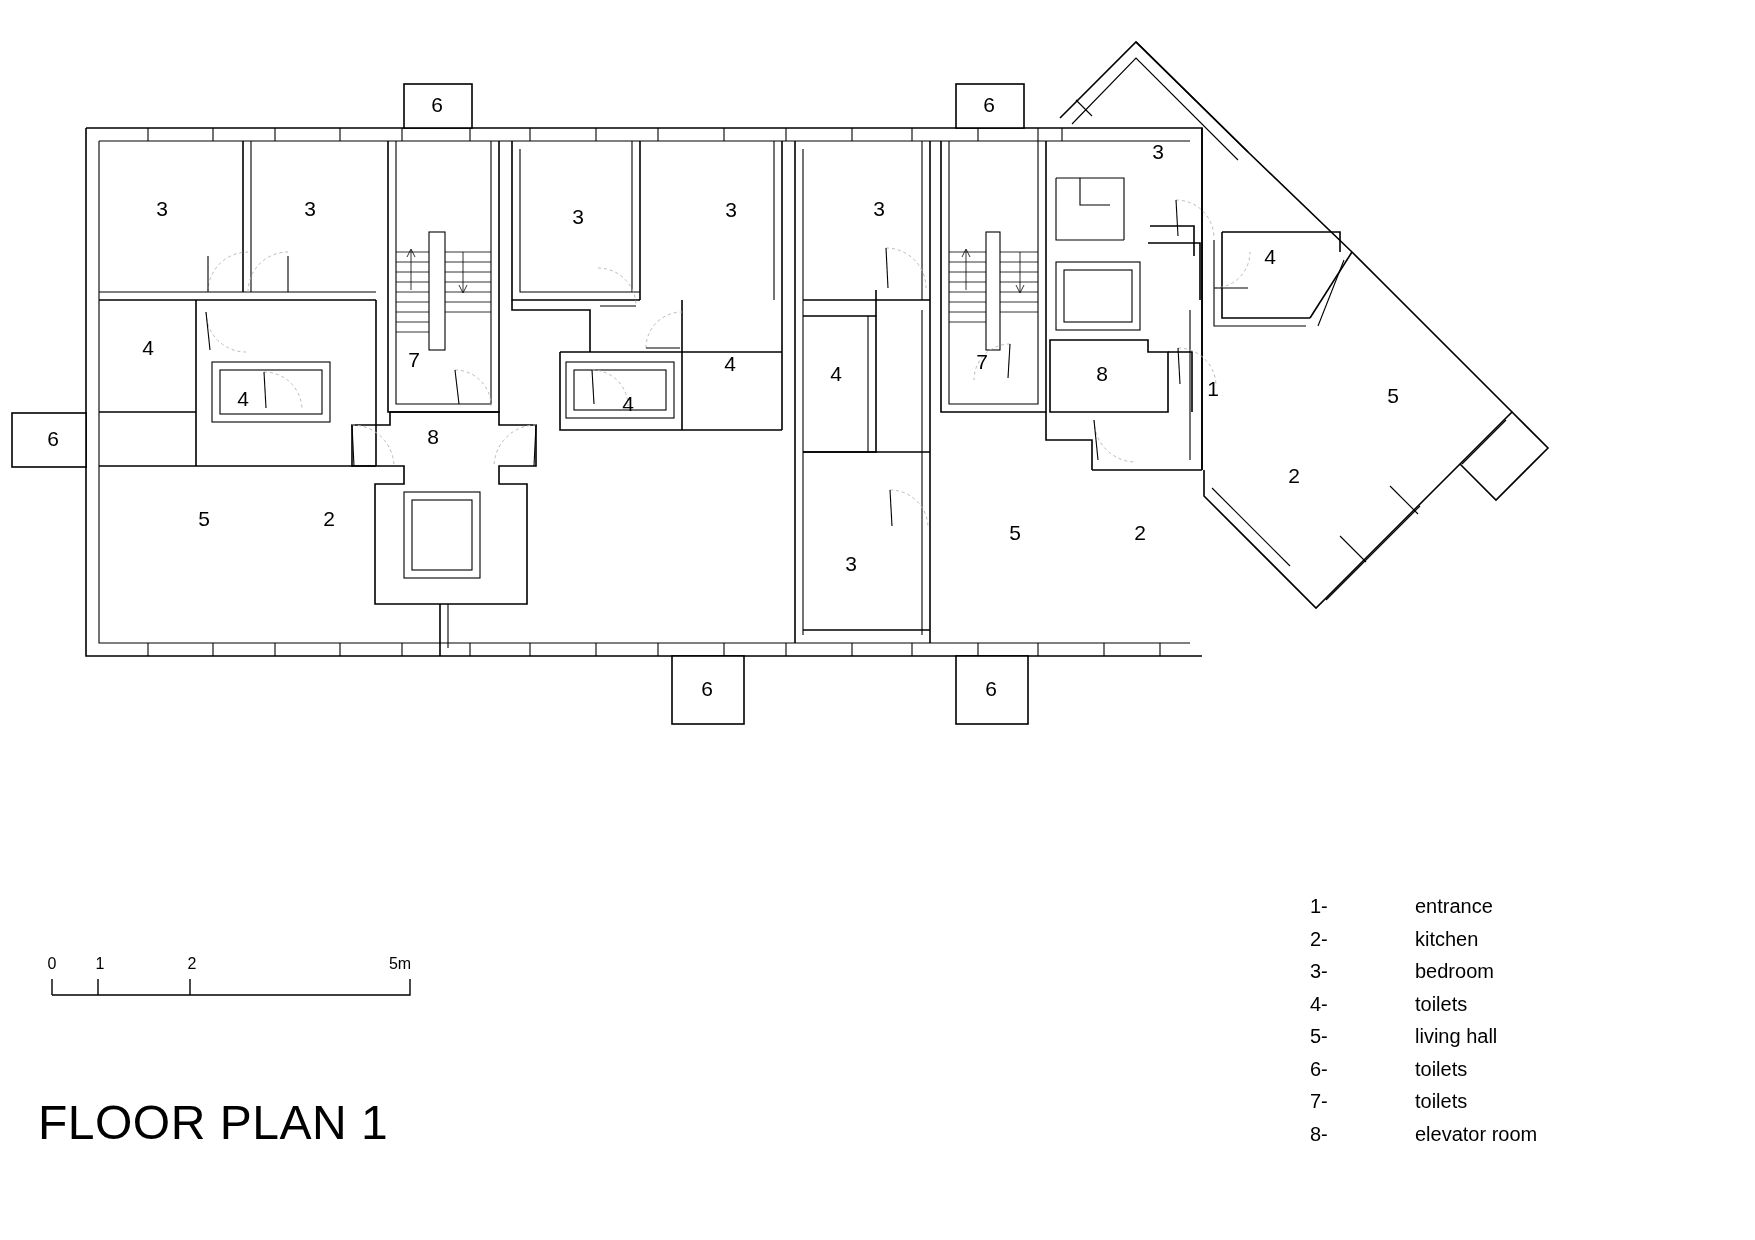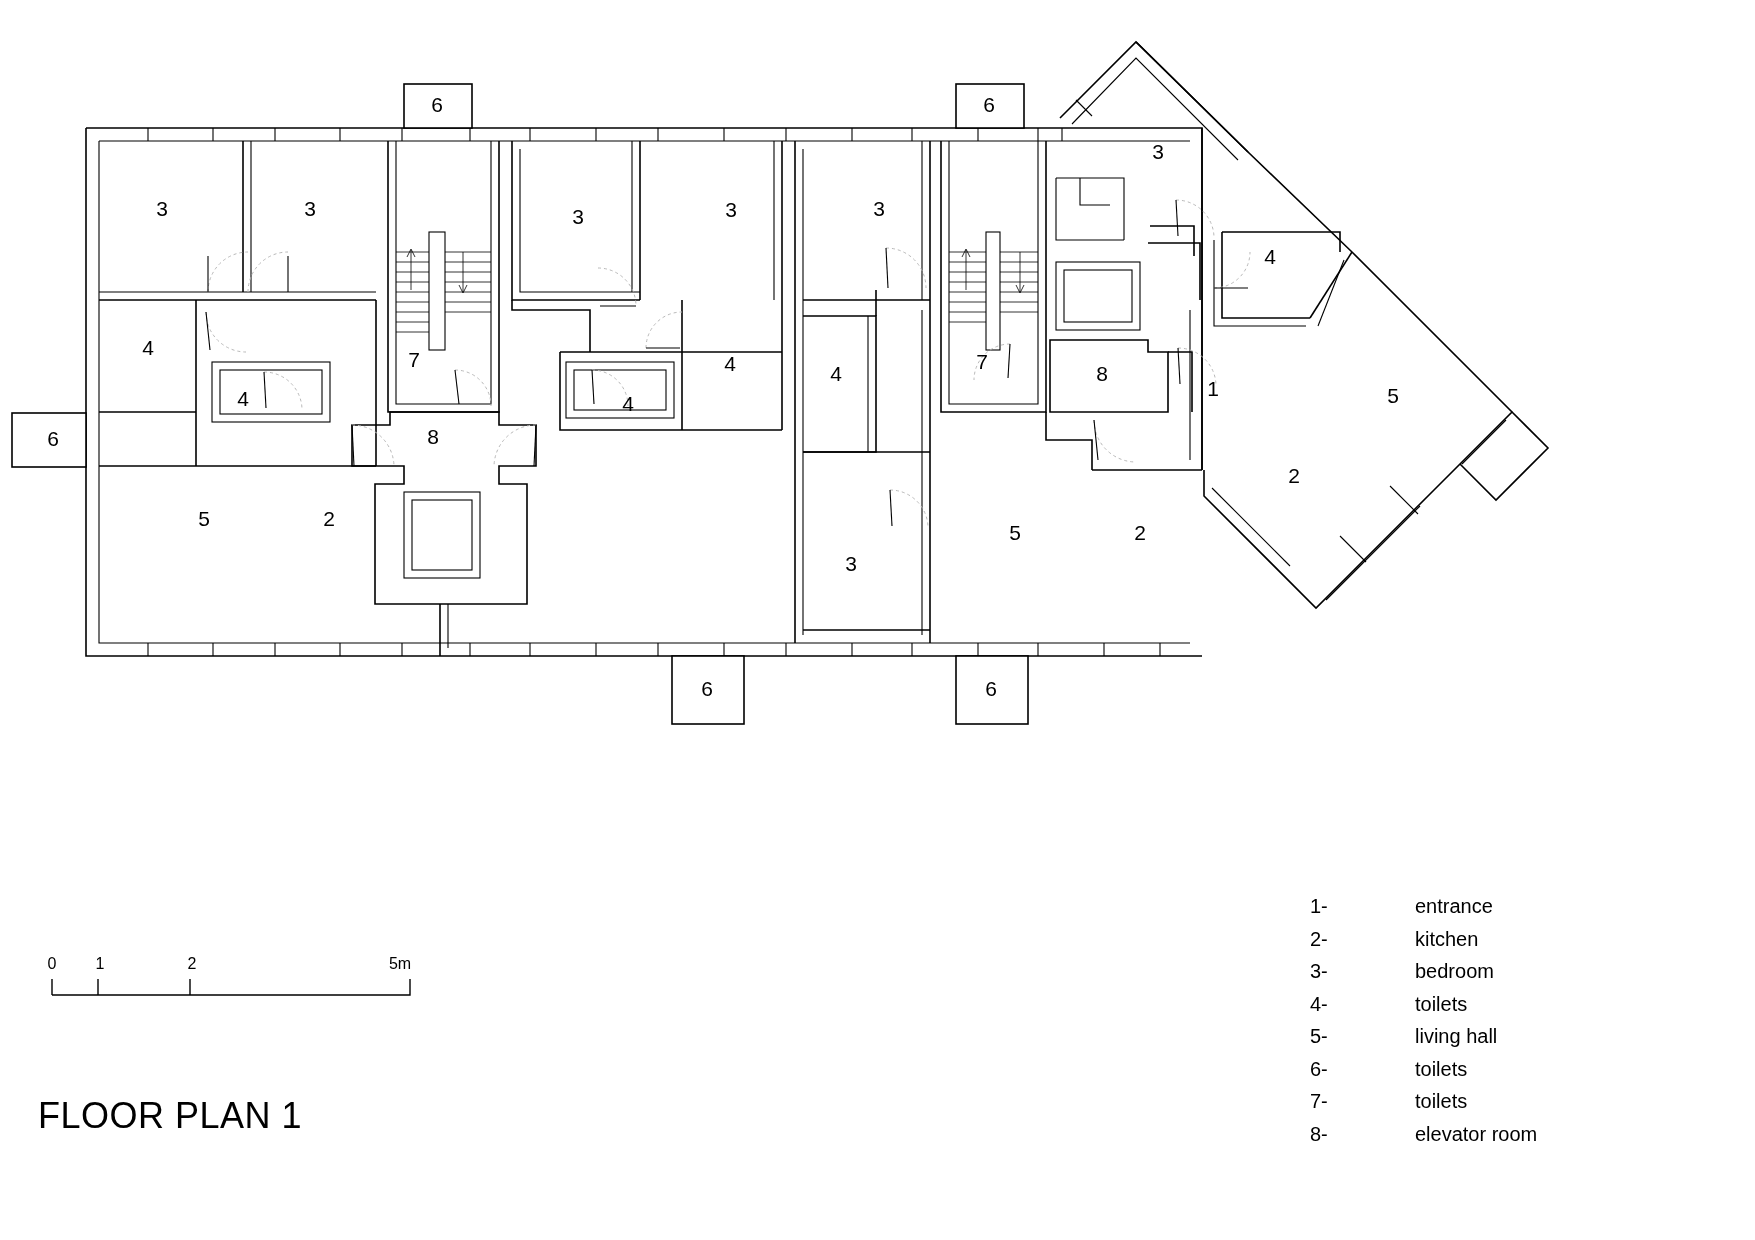--- a/index.html
+++ b/index.html
@@ -57,21 +57,21 @@
   }
   .whitefill {
     fill: #ffffff;
     stroke: #000;
     stroke-width: 1.6;
   }
   .title {
     position: absolute;
     left: 38px;
     top: 1095px;
-    font-size: 36px;
+    font-size: 48px;
     letter-spacing: 0.5px;
     white-space: nowrap;
   }
   .legend {
     position: absolute;
     left: 1310px;
     top: 890px;
     font-size: 20px;
     line-height: 32.5px;
   }

